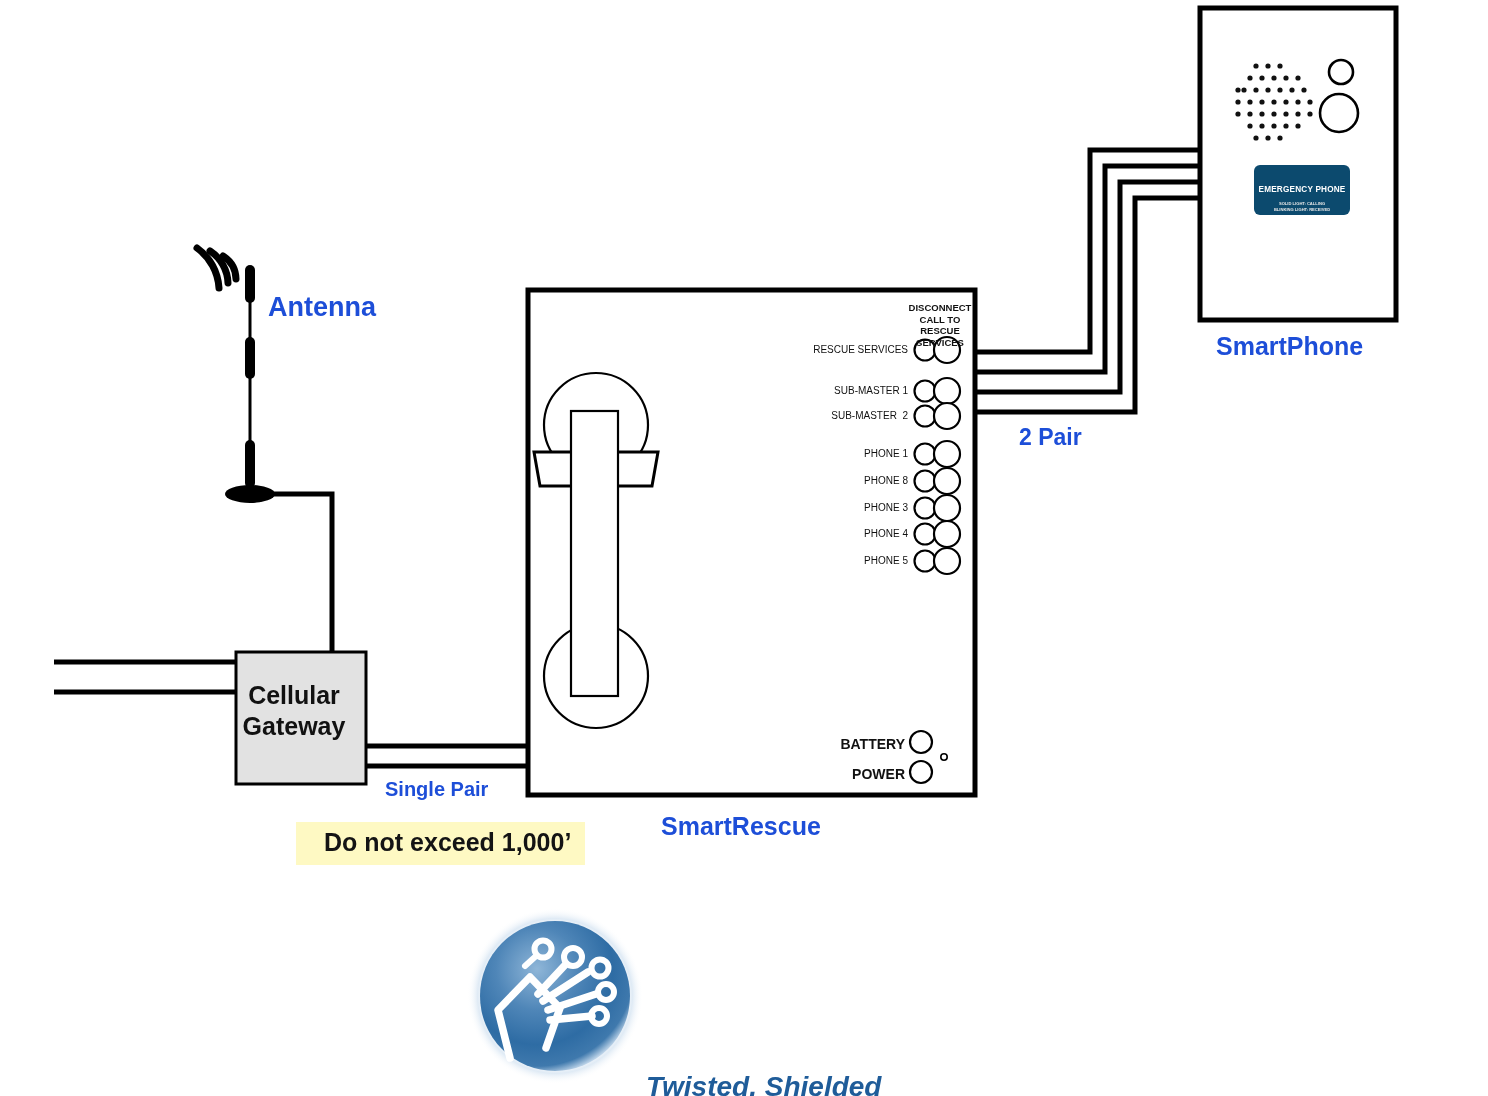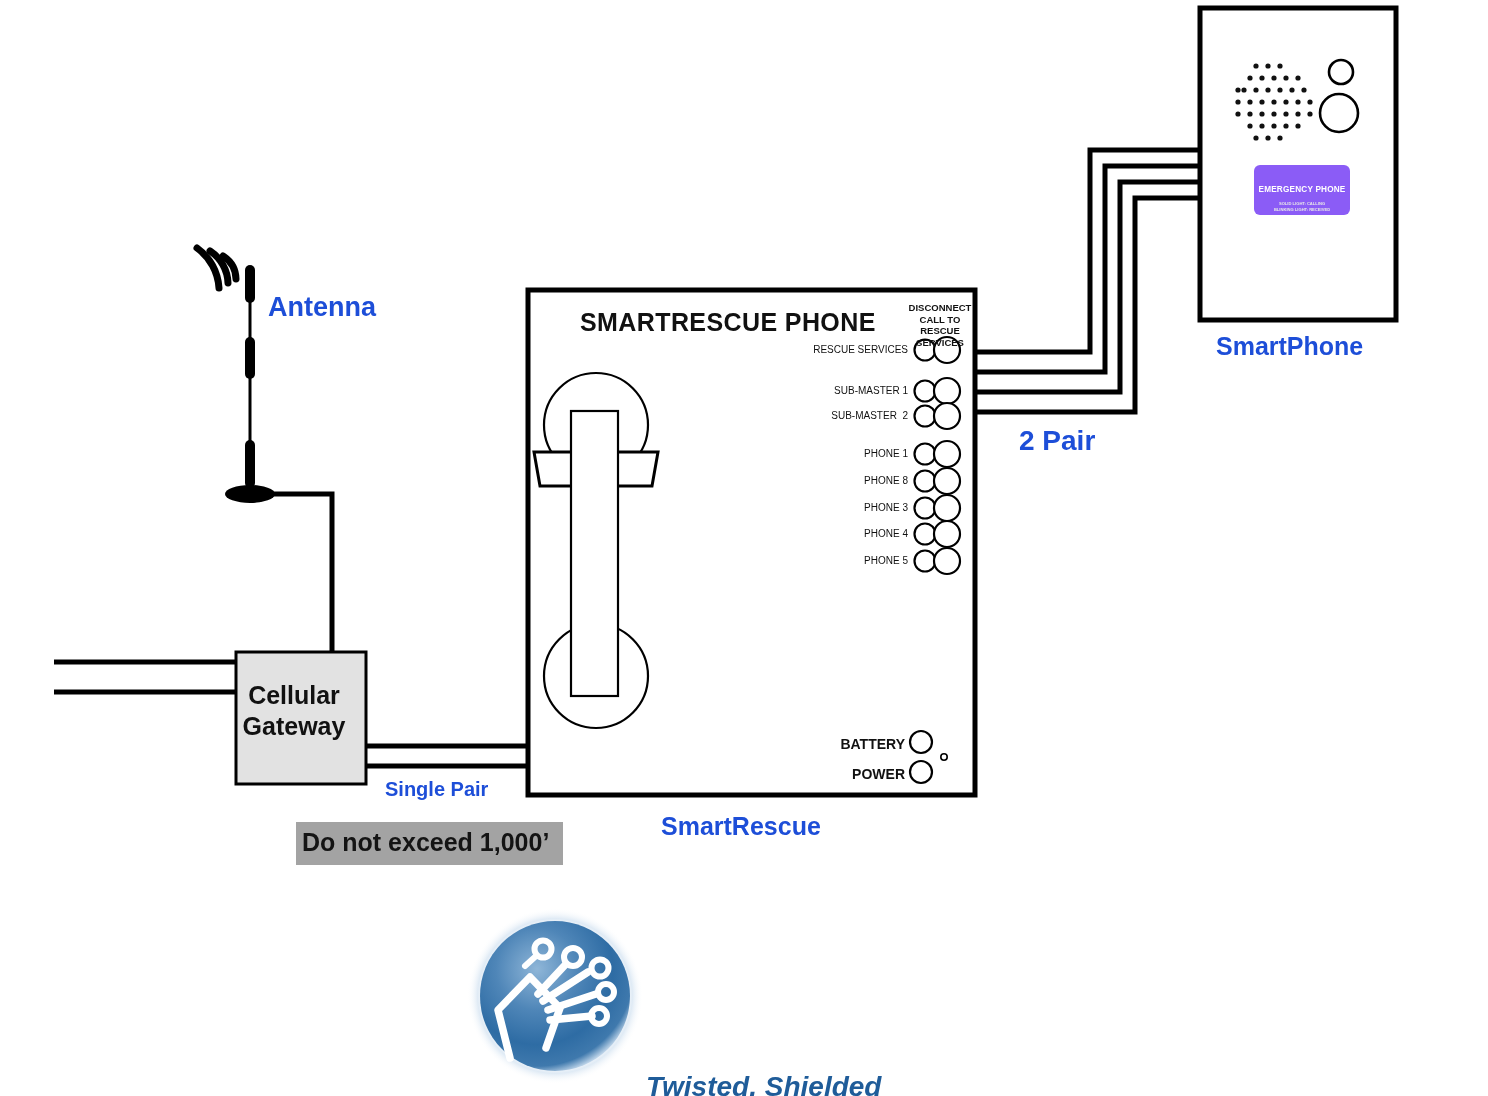--- a/index.html
+++ b/index.html
@@ -29,30 +29,30 @@
     position: absolute;
     font-family: "Liberation Sans", sans-serif;
     font-weight: bold;
     color: #1d4ed8;
     white-space: pre;
     line-height: 1.12;
   }
   .lbl-antenna   { left: 268px; top: 292px;  font-size: 27px; }
   .lbl-120vac    { left: 66px;  top: 644px;  font-size: 27px; }
   .lbl-singlepair{ left: 385px; top: 778px;  font-size: 20px; }
-  .lbl-2pair     { left: 1019px;top: 425px;  font-size: 28px; }
+  .lbl-2pair     { left: 1019px;top: 425px;  font-size: 23px; }
   .lbl-smartres  { left: 661px; top: 812px;  font-size: 25px; }
   .lbl-smartph   { left: 1216px;top: 332px;  font-size: 25px; }
 
   .warn-box {
     position: absolute;
     left: 296px;
     top: 822px;
-    background: #a3a3a3;
-    padding: 6px 14px 8px 6px;
+    background: #fef9c3;
+    padding: 6px 14px 8px 28px;
     font-size: 25px;
     font-weight: bold;
     color: #141414;
     font-family: "Liberation Sans", sans-serif;
     white-space: pre;
   }
 
   .logo-text {
     position: absolute;
     left: 646px;
@@ -104,21 +104,21 @@
     white-space: pre;
   }
 
   
   .ep-plate {
     position: absolute;
     left: 1254px;
     top: 165px;
     width: 96px;
     height: 50px;
-    background: #8b5cf6;
+    background: #0c4a6e;
     border-radius: 6px;
   }
   .ep-title {
     position: absolute;
     left: 0; right: 0;
     top: 20px;
     text-align: center;
     color: #ffffff;
     font-size: 8.2px;
     font-weight: bold;
@@ -333,21 +333,20 @@
   <div class="lbl lbl-smartres">SmartRescue</div>
   <div class="lbl lbl-smartph">SmartPhone</div>
 
   <div style="position:absolute; left:236px; top:680px; width:116px; text-align:center; font-size:25px; font-weight:bold; color:#111; font-family:'Liberation Sans',sans-serif; line-height:1.22;">
     <div>Cellular</div>
     <div>Gateway</div>
   </div>
 
   <div class="warn-box">Do not exceed 1,000’</div>
 
-  <div class="sr-title">SMARTRESCUE PHONE</div>
 
   <div class="sr-disc">
     <div>DISCONNECT</div>
     <div>CALL TO</div>
     <div>RESCUE</div>
     <div>SERVICES</div>
   </div>
 
   <div class="sr-rowlabel" style="left:744px; top:344px; width:164px;">RESCUE SERVICES</div>
   <div class="sr-rowlabel" style="left:744px; top:385px; width:164px;">SUB-MASTER 1</div>

